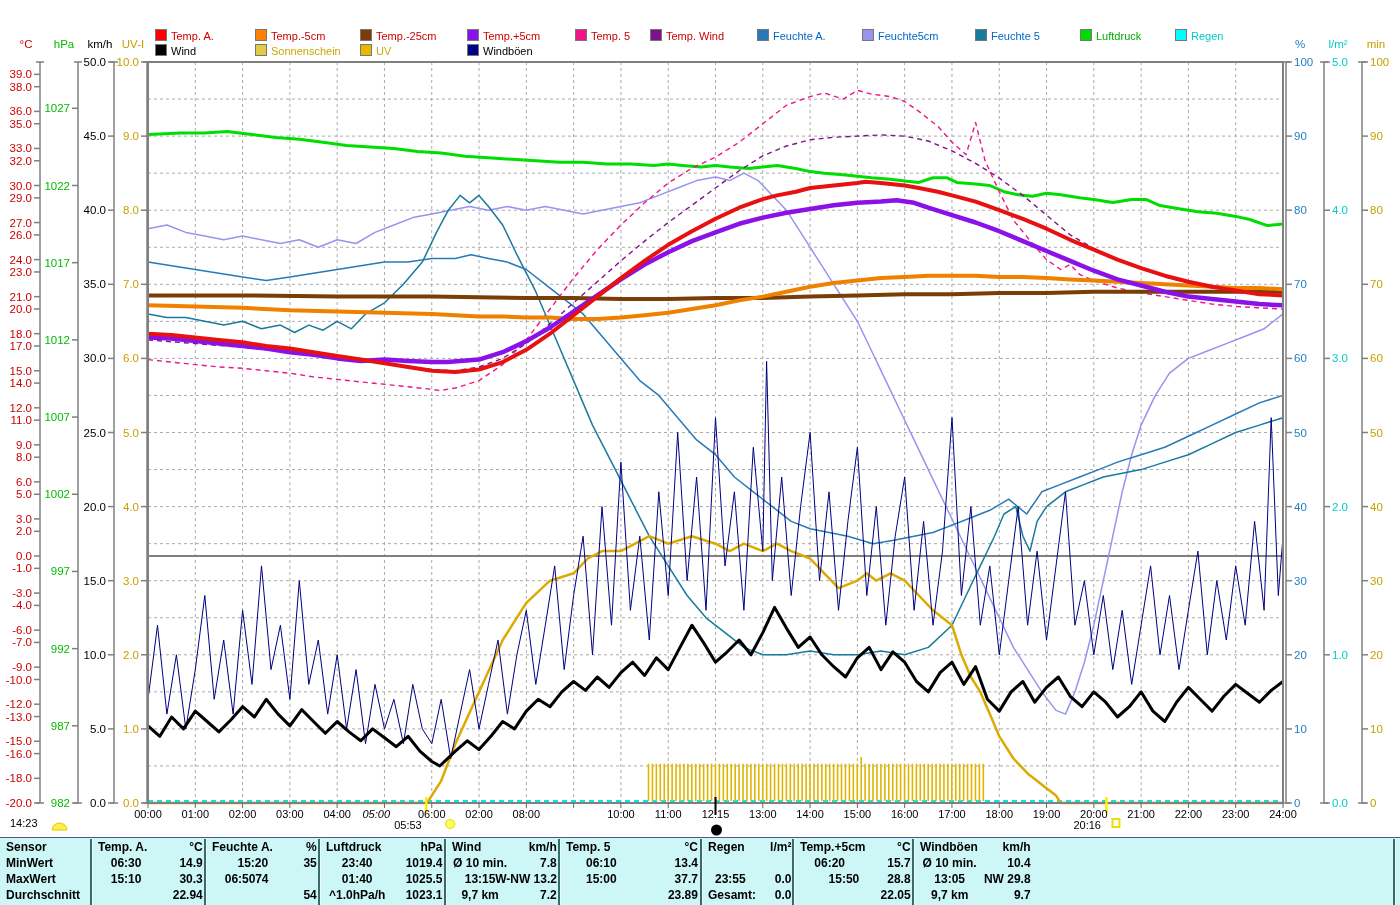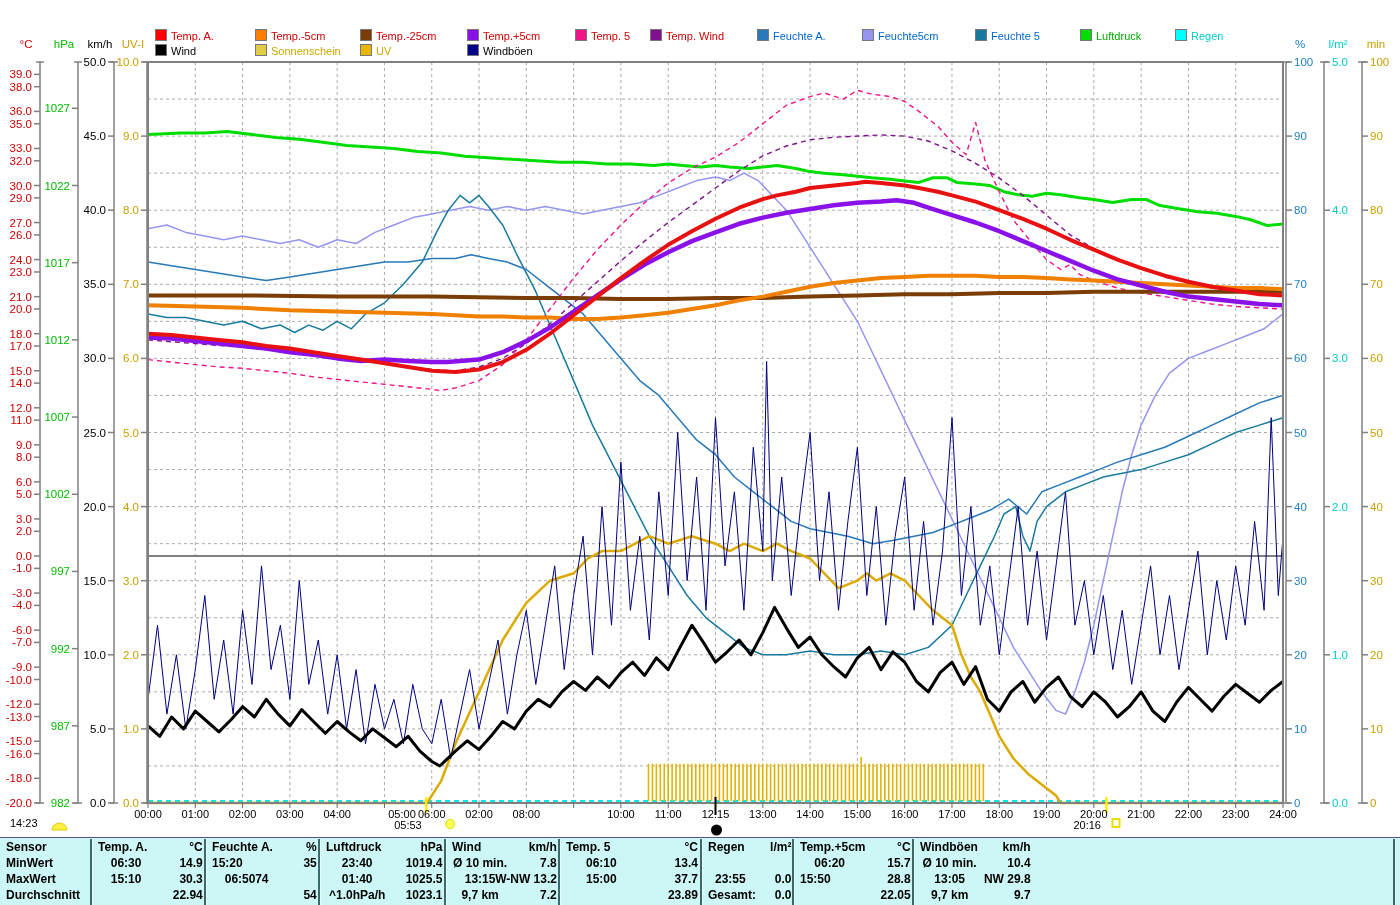--- a/index.html
+++ b/index.html
@@ -446,21 +446,21 @@
       <circle cx="450.216875" cy="824" r="4.5" fill="#ffff55" stroke="#dddd00"></circle>
       <rect x="1112.4602083333334" y="819" width="7" height="8" fill="none" stroke="#eedd00" stroke-width="2"></rect>
       <path d="M52 830 a7.5 7 0 0 1 15 0 Z" fill="#ffee44" stroke="#ddcc00"></path>
     </svg>
   <div id="xlabels">
       <div class="abs marker-label" style="left: 128px; top: 808px; width: 40px; text-align: center;">00:00</div>
       <div class="abs marker-label" style="left: 175.292px; top: 808px; width: 40px; text-align: center;">01:00</div>
       <div class="abs marker-label" style="left: 222.583px; top: 808px; width: 40px; text-align: center;">02:00</div>
       <div class="abs marker-label" style="left: 269.875px; top: 808px; width: 40px; text-align: center;">03:00</div>
       <div class="abs marker-label" style="left: 317.167px; top: 808px; width: 40px; text-align: center;">04:00</div>
-      <div class="abs marker-label" style="left: 382px; top: 808px; width: 40px; text-align: center;">05:00</div>
+      <div class="abs marker-label" style="left: 350px; top: 808px; width: 40px; text-align: right; font-style: italic;">05:00</div>
       <div class="abs marker-label" style="left: 411.75px; top: 808px; width: 40px; text-align: center;">06:00</div>
       <div class="abs marker-label" style="left: 459.042px; top: 808px; width: 40px; text-align: center;">02:00</div>
       <div class="abs marker-label" style="left: 506.333px; top: 808px; width: 40px; text-align: center;">08:00</div>
       <div class="abs marker-label" style="left: 553.625px; top: 808px; width: 40px; text-align: center; margin-top: 44px;">09:00</div>
       <div class="abs marker-label" style="left: 600.917px; top: 808px; width: 40px; text-align: center;">10:00</div>
       <div class="abs marker-label" style="left: 648.208px; top: 808px; width: 40px; text-align: center;">11:00</div>
       <div class="abs marker-label" style="left: 695.5px; top: 808px; width: 40px; text-align: center;">12:15</div>
       <div class="abs marker-label" style="left: 742.792px; top: 808px; width: 40px; text-align: center;">13:00</div>
       <div class="abs marker-label" style="left: 790.083px; top: 808px; width: 40px; text-align: center;">14:00</div>
       <div class="abs marker-label" style="left: 837.375px; top: 808px; width: 40px; text-align: center;">15:00</div>
@@ -487,21 +487,21 @@
       <div class="tcell" style="left: 98px; top: 2px; width: 66.96px; text-align: left;">Temp. A.</div>
       <div class="tcell" style="left: 157.4px; top: 2px; width: 45.36px; text-align: right;">°C</div>
       <div class="tcell" style="left: 98px; top: 18px; width: 56.16px; text-align: center;">06:30</div>
       <div class="tcell" style="left: 141.2px; top: 18px; width: 61.56px; text-align: right;">14.9</div>
       <div class="tcell" style="left: 98px; top: 34px; width: 56.16px; text-align: center;">15:10</div>
       <div class="tcell" style="left: 141.2px; top: 34px; width: 61.56px; text-align: right;">30.3</div>
       <div class="tcell" style="left: 98px; top: 50px; width: 56.16px; text-align: center;"></div>
       <div class="tcell" style="left: 141.2px; top: 50px; width: 61.56px; text-align: right;">22.94</div>
       <div class="tcell" style="left: 212px; top: 2px; width: 66.96px; text-align: left;">Feuchte A.</div>
       <div class="tcell" style="left: 271.4px; top: 2px; width: 45.36px; text-align: right;">%</div>
-      <div class="tcell" style="left: 212px; top: 18px; width: 56.16px; text-align: left;">15:20</div>
+      <div class="tcell" style="left: 212px; top: 18px; width: 56.16px; text-align: right;">15:20</div>
       <div class="tcell" style="left: 255.2px; top: 18px; width: 61.56px; text-align: right;">35</div>
       <div class="tcell" style="left: 212px; top: 34px; width: 56.16px; text-align: center;">06:50</div>
       <div class="tcell" style="left: 255.2px; top: 34px; width: 50px; text-align: left;">74</div>
       <div class="tcell" style="left: 212px; top: 50px; width: 56.16px; text-align: center;"></div>
       <div class="tcell" style="left: 255.2px; top: 50px; width: 61.56px; text-align: right;">54</div>
       <div class="tcell" style="left: 326px; top: 2px; width: 74.4px; text-align: left;">Luftdruck</div>
       <div class="tcell" style="left: 392px; top: 2px; width: 50.4px; text-align: right;">hPa</div>
       <div class="tcell" style="left: 326px; top: 18px; width: 62.4px; text-align: center;">23:40</div>
       <div class="tcell" style="left: 374px; top: 18px; width: 68.4px; text-align: right;">1019.4</div>
       <div class="tcell" style="left: 326px; top: 34px; width: 62.4px; text-align: center;">01:40</div>
@@ -529,21 +529,21 @@
       <div class="tcell" style="left: 708px; top: 18px; width: 44.72px; text-align: center;"></div>
       <div class="tcell" style="left: 742.4px; top: 18px; width: 49.02px; text-align: right;"></div>
       <div class="tcell" style="left: 708px; top: 34px; width: 44.72px; text-align: center;">23:55</div>
       <div class="tcell" style="left: 742.4px; top: 34px; width: 49.02px; text-align: right;">0.0</div>
       <div class="tcell" style="left: 708px; top: 50px; width: 44.72px; text-align: center;">Gesamt:</div>
       <div class="tcell" style="left: 742.4px; top: 50px; width: 49.02px; text-align: right;">0.0</div>
       <div class="tcell" style="left: 800px; top: 2px; width: 70.68px; text-align: left;">Temp.+5cm</div>
       <div class="tcell" style="left: 862.7px; top: 2px; width: 47.88px; text-align: right;">°C</div>
       <div class="tcell" style="left: 800px; top: 18px; width: 59.28px; text-align: center;">06:20</div>
       <div class="tcell" style="left: 845.6px; top: 18px; width: 64.98px; text-align: right;">15.7</div>
-      <div class="tcell" style="left: 800px; top: 34px; width: 59.28px; text-align: left;">15:50</div>
+      <div class="tcell" style="left: 800px; top: 34px; width: 59.28px; text-align: right;">15:50</div>
       <div class="tcell" style="left: 845.6px; top: 34px; width: 64.98px; text-align: right;">28.8</div>
       <div class="tcell" style="left: 800px; top: 50px; width: 59.28px; text-align: center;"></div>
       <div class="tcell" style="left: 845.6px; top: 50px; width: 64.98px; text-align: right;">22.05</div>
       <div class="tcell" style="left: 920px; top: 2px; width: 70.68px; text-align: left;">Windböen</div>
       <div class="tcell" style="left: 982.7px; top: 2px; width: 47.88px; text-align: right;">km/h</div>
       <div class="tcell" style="left: 920px; top: 18px; width: 59.28px; text-align: center;">Ø 10 min.</div>
       <div class="tcell" style="left: 965.6px; top: 18px; width: 64.98px; text-align: right;">10.4</div>
       <div class="tcell" style="left: 920px; top: 34px; width: 59.28px; text-align: center;">13:05</div>
       <div class="tcell" style="left: 965.6px; top: 34px; width: 64.98px; text-align: right;">NW 29.8</div>
       <div class="tcell" style="left: 920px; top: 50px; width: 59.28px; text-align: center;">9,7 km</div>

